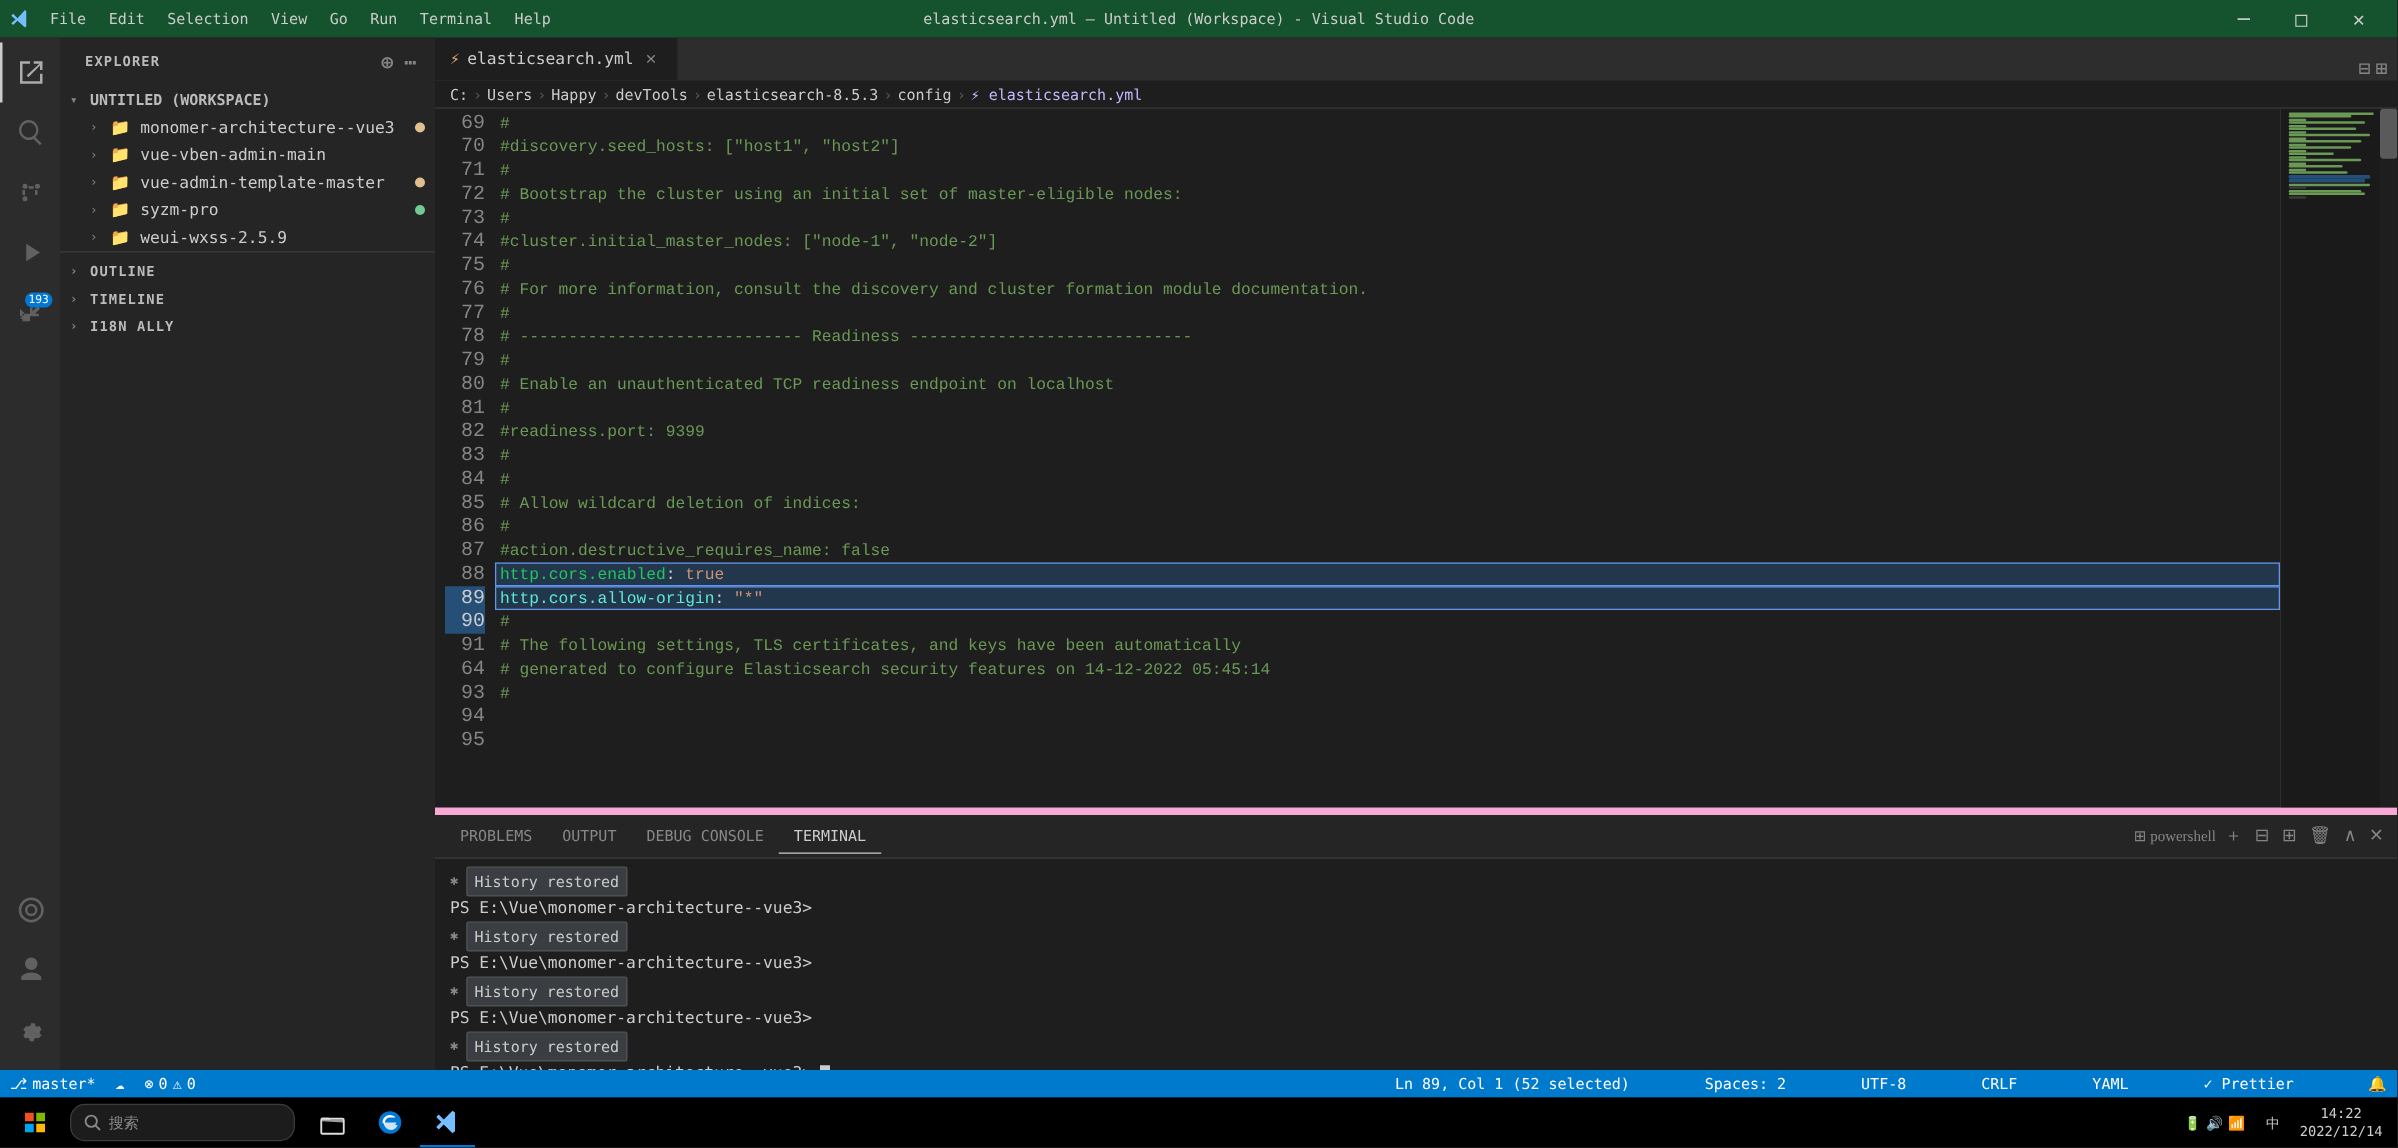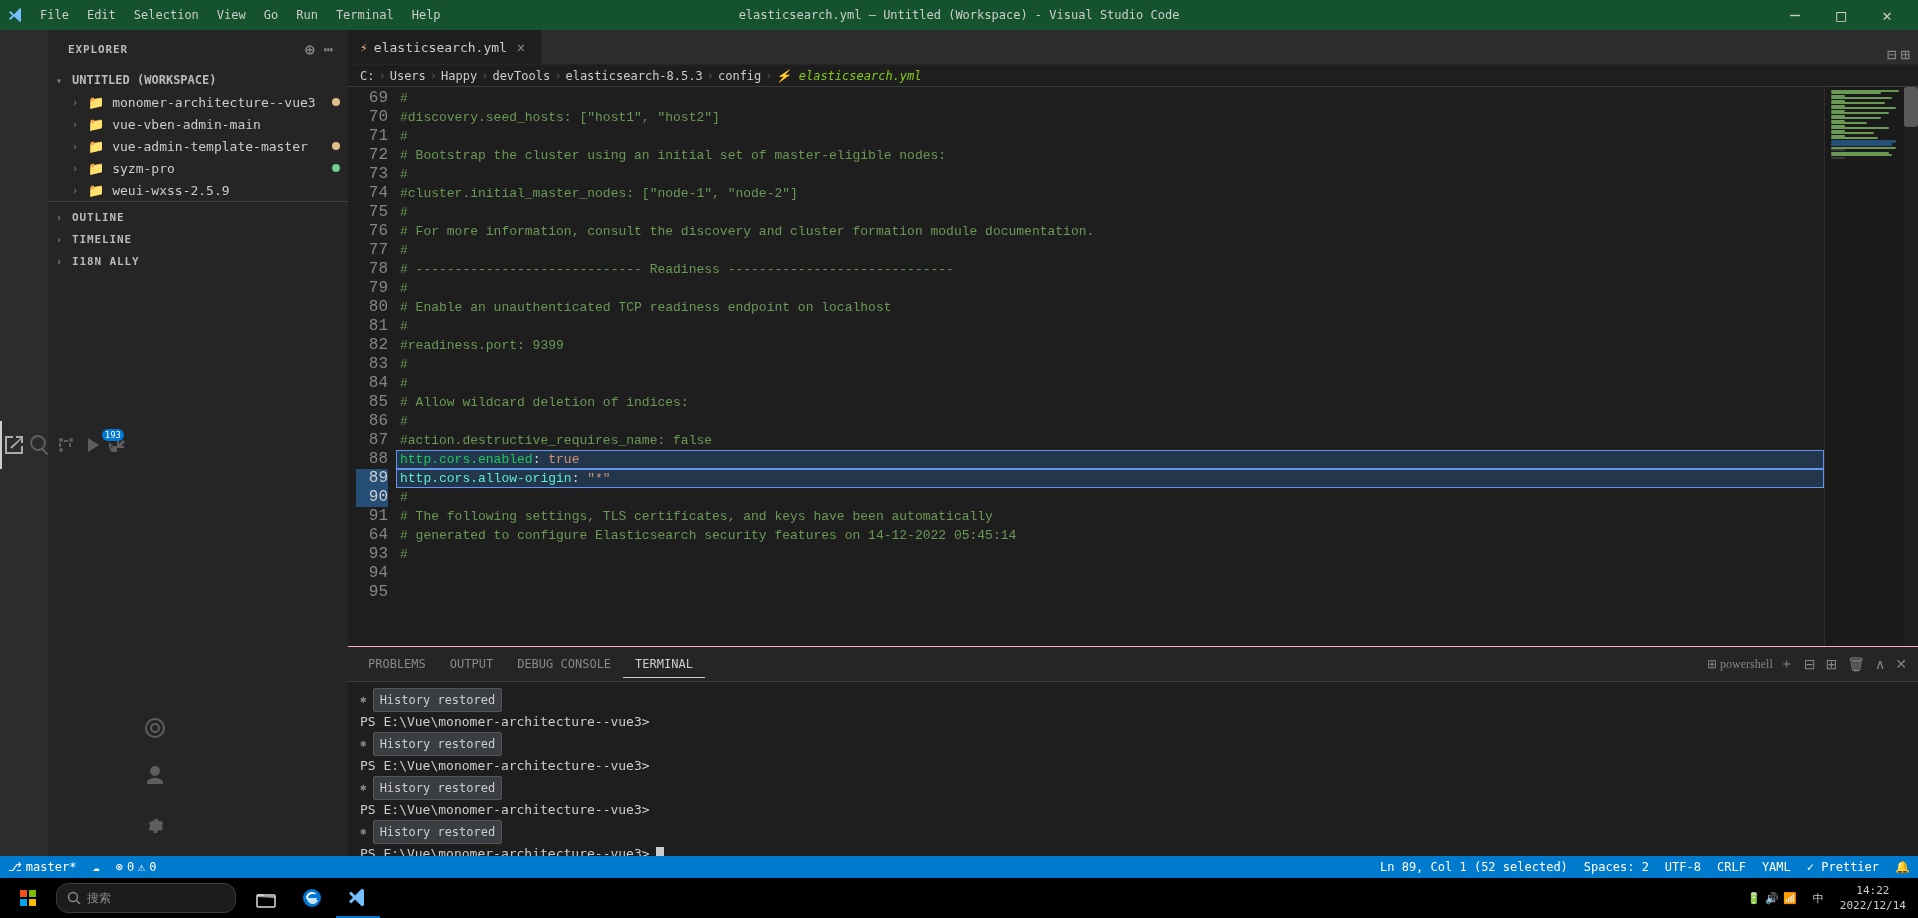--- a/index.html
+++ b/index.html
@@ -73,21 +73,21 @@
       display: flex;
       flex: 1;
       overflow: hidden;
     }
 
     
     .activity-bar {
       width: 48px;
       background: #2c2c2c;
       display: flex;
-      flex-direction: row;
+      flex-direction: column;
       align-items: center;
       padding-top: 4px;
       flex-shrink: 0;
     }
     .activity-item {
       width: 48px;
       height: 48px;
       display: flex;
       align-items: center;
       justify-content: center;
@@ -267,21 +267,21 @@
       align-items: center;
       padding: 0 12px;
       font-size: 12px;
       color: #cccccc;
       gap: 4px;
       border-bottom: 1px solid #3c3c3c;
       flex-shrink: 0;
     }
     .breadcrumb-sep { color: #555; }
     .breadcrumb-item { cursor: pointer; }
-    .breadcrumb-file { color: #84cc16; font-style: italic; }
+    .breadcrumb-file { color: #c4b5fd; }
 
     
     .editor-container {
       flex: 1;
       display: flex;
       overflow: hidden;
     }
     .editor-main {
       flex: 1;
       overflow: hidden;
@@ -345,21 +345,21 @@
     .scrollbar-track {
       width: 14px;
       background: #1e1e1e;
       position: relative;
     }
 
     
     .panel {
       height: 210px;
       background: #1e1e1e;
-      border-top: 1px solid #f9a8d4;
+      border-top: 6px solid #f9a8d4;
       display: flex;
       flex-direction: column;
       flex-shrink: 0;
     }
     .panel-tabs {
       display: flex;
       align-items: center;
       height: 35px;
       background: #252526;
       border-bottom: 1px solid #3c3c3c;
@@ -432,20 +432,21 @@
       height: 22px;
       display: flex;
       align-items: center;
       gap: 4px;
       cursor: pointer;
       white-space: nowrap;
     }
     .status-right {
       margin-left: auto;
       display: flex;
+      gap: 44px;
     }
 
     
     .taskbar {
       height: 40px;
       background: #000000;
       display: flex;
       align-items: center;
       flex-shrink: 0;
       padding: 0 4px;

